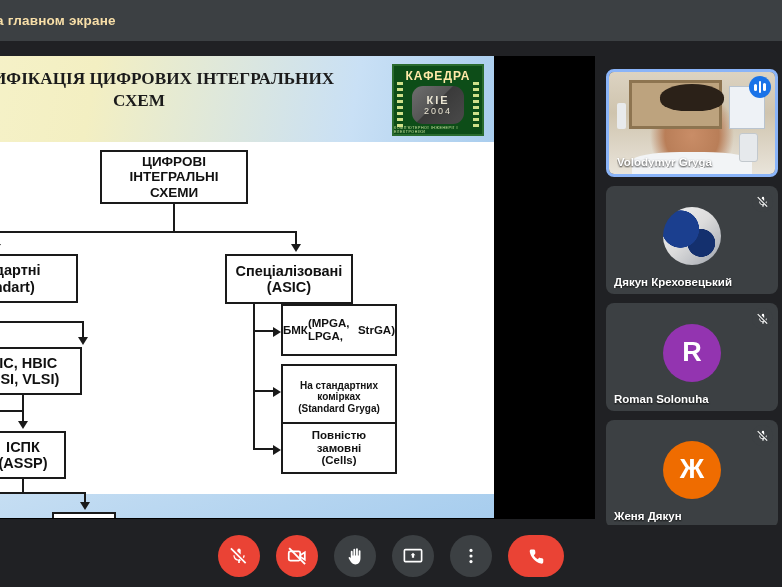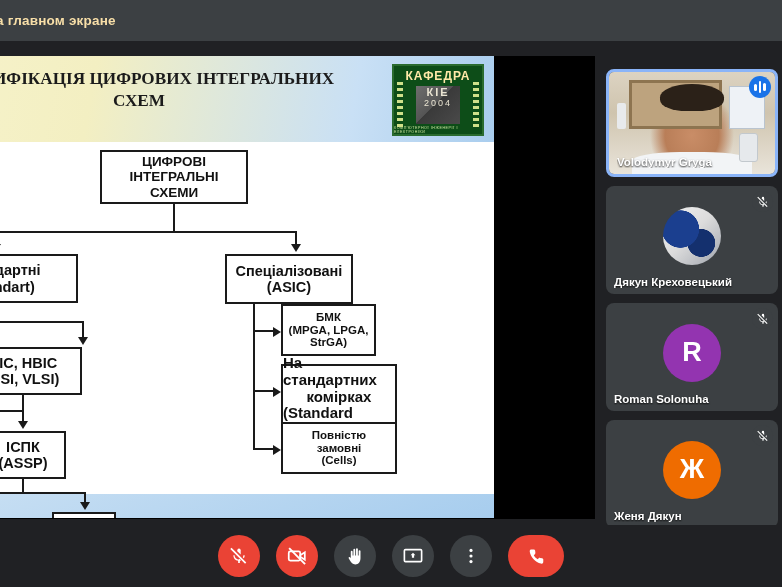--- a/index.html
+++ b/index.html
@@ -47,23 +47,23 @@
     position: absolute; right: 10px; top: 8px; width: 92px; height: 72px;
     background: #0d4d18; border: 2px solid #2a6b2f;
     display: flex; flex-direction: column; align-items: center;
     padding-top: 3px; overflow: hidden;
   }
   .kafedra-logo .kl-top {
     color: #ffe9a8; font-size: 12px; font-weight: bold; letter-spacing: 1px;
     background: #0d4d18; padding: 0 4px;
   }
   .kafedra-logo .kl-chip {
-    margin-top: 3px; width: 44px; height: 44px;
+    margin-top: 3px; width: 52px; height: 44px;
     background: linear-gradient(135deg,#6e6e6e 0%, #555 45%, #3a3a3a 46%, #4a4a4a 100%);
-    display: flex; flex-direction: column; align-items: center; justify-content: flex-start;
+    display: flex; flex-direction: column; align-items: center; justify-content: center; border-radius: 11px;
   }
   .kafedra-logo .kl-mid { color: #e9e4d2; font-size: 11px; font-weight: bold; letter-spacing: 2px; }
   .kafedra-logo .kl-year { color: #e9e4d2; font-size: 9px; letter-spacing: 2px; }
   .kafedra-logo .kl-bot { color: #cfe7a0; font-size: 3.6px; letter-spacing: .6px; margin-top: 2px; }
   .kl-dots { position:absolute; left:3px; top:16px; width:6px; height:46px;
     background: repeating-linear-gradient(#cfe08a 0 3px, transparent 3px 6px); }
   .kl-dots.r { left:auto; right:3px; }
 
   .slide-canvas {
     position: absolute; left: 0; top: 86px; width: 572px; height: 352px;
@@ -234,27 +234,27 @@
           <span>(ASIC)</span>
         </div>
         <div class="ln" style="left:331px;top:162px;width:2px;height:146px;"></div>
         <div class="ln" style="left:331px;top:188px;width:22px;height:2px;"></div>
         <div class="ar-right" style="left:351px;top:185px;"></div>
         <div class="ln" style="left:331px;top:248px;width:22px;height:2px;"></div>
         <div class="ar-right" style="left:351px;top:245px;"></div>
         <div class="ln" style="left:331px;top:306px;width:22px;height:2px;"></div>
         <div class="ar-right" style="left:351px;top:303px;"></div>
 
-        <div class="node" style="left:359px;top:162px;width:95px;height:52px;font-size:11.5px;flex-direction:column;">
+        <div class="node" style="left:359px;top:162px;width:116px;height:52px;font-size:11.5px;flex-direction:row;">
           <span>БМК</span>
           <span>(MPGA, LPGA,</span>
           <span>StrGA)</span>
         </div>
 
-        <div class="node" style="left:359px;top:222px;width:116px;height:66px;font-size:15px;flex-direction:column;">
+        <div class="node" style="left:359px;top:222px;width:116px;height:66px;font-size:10px;flex-direction:column;">
           <span>На стандартних</span>
           <span>комірках</span>
           <span>(Standard Gryga)</span>
         </div>
 
         <div class="node" style="left:359px;top:280px;width:116px;height:52px;font-size:11.5px;flex-direction:column;">
           <span>Повністю</span>
           <span>замовні</span>
           <span>(Cells)</span>
         </div>

